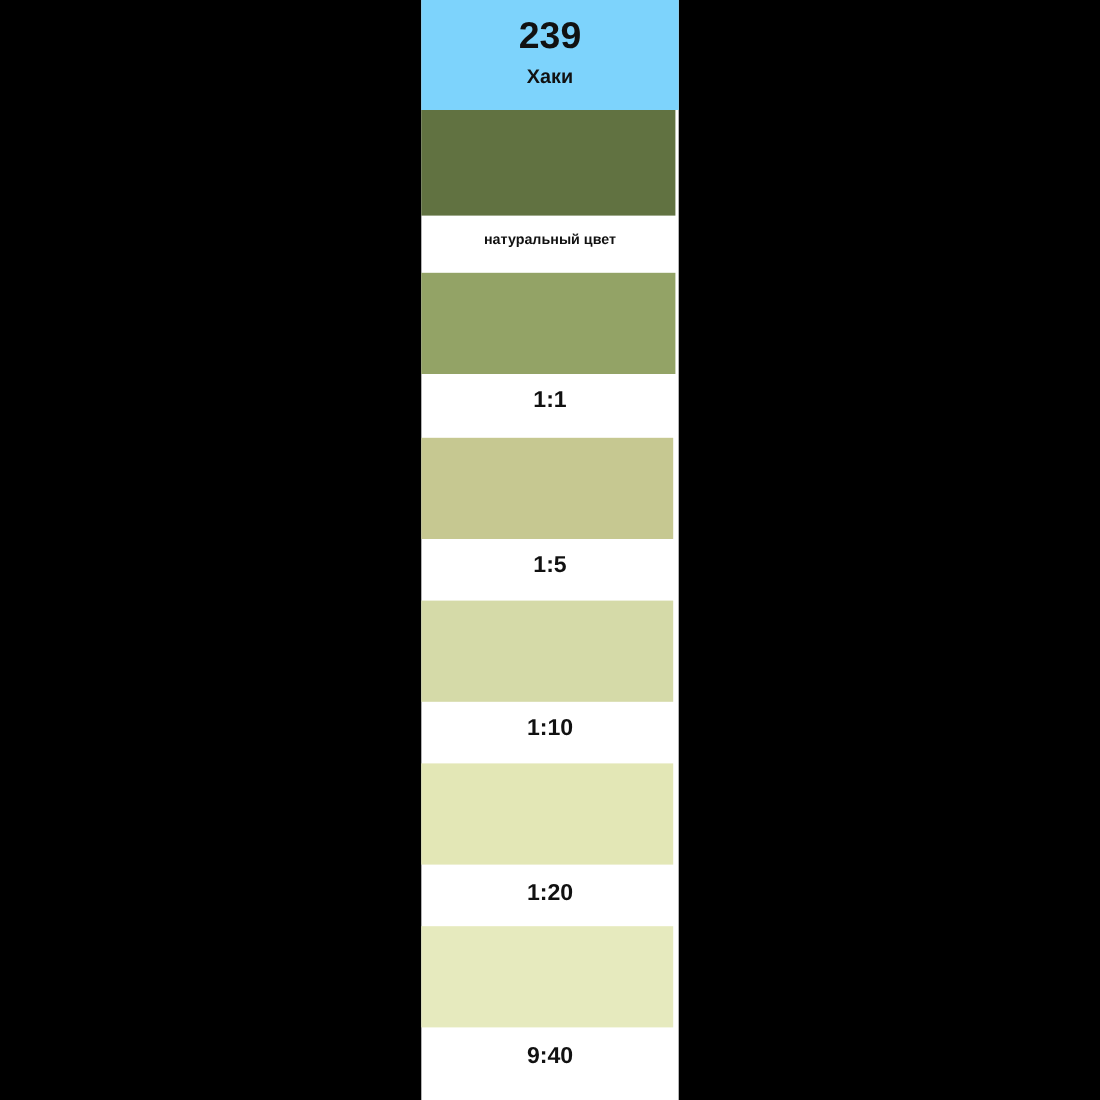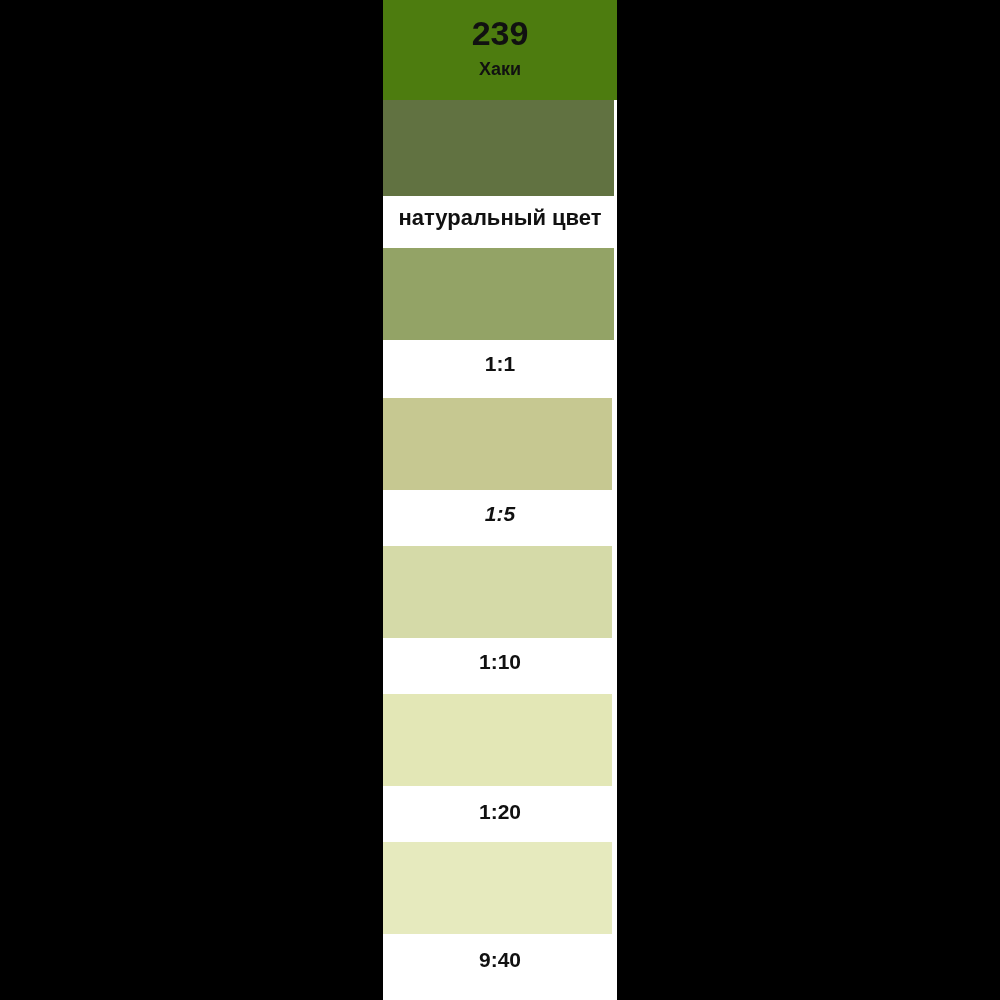--- a/index.html
+++ b/index.html
@@ -33,21 +33,21 @@
     box-sizing: border-box;
   }
 
   
   .header {
     position: absolute;
     left: 0;
     top: 0;
     width: 234px;
     height: 100px;
-    background: #4d7c0f;
+    background: #7dd3fc;
   }
   .code {
     position: absolute;
     left: 0;
     top: 14px;
     width: 234px;
     text-align: center;
     font-size: 34px;
     font-weight: bold;
     color: #111111;
@@ -78,42 +78,42 @@
     width: 234px;
     text-align: center;
     font-weight: bold;
     color: #111111;
     background: transparent;
   }
   .label.ratio {
     font-size: 21px;
   }
   .label.natural {
-    font-size: 22px;
+    font-size: 13px;
   }
 </style>
 </head>
 <body>
 
 <div id="stage" style="background: rgb(0, 0, 0);">
 
   <div id="card" style="background: rgb(255, 255, 255);">
 
     <div class="header">
       <div class="code" style="color: rgb(17, 17, 17);">239</div>
       <div class="name" style="color: rgb(17, 17, 17);">Хаки</div>
     </div>
 
     <div id="swatch-list">
         <div class="swatch" title="#617241" style="top: 100px; height: 96px; width: 231px; background: rgb(97, 114, 65);"></div>
         <div class="label natural" style="top: 202px; line-height: 32px; color: rgb(17, 17, 17);">натуральный цвет</div>
         <div class="swatch" title="#93a366" style="top: 248px; height: 92px; width: 231px; background: rgb(147, 163, 102);"></div>
         <div class="label ratio" style="top: 348px; line-height: 32px; color: rgb(17, 17, 17);">1:1</div>
         <div class="swatch" title="#c6c891" style="top: 398px; height: 92px; width: 229px; background: rgb(198, 200, 145);"></div>
-        <div class="label ratio" style="top: 498px; line-height: 32px; color: rgb(17, 17, 17); font-style: italic;">1:5</div>
+        <div class="label ratio" style="top: 498px; line-height: 32px; color: rgb(17, 17, 17);">1:5</div>
         <div class="swatch" title="#d5daa8" style="top: 546px; height: 92px; width: 229px; background: rgb(213, 218, 168);"></div>
         <div class="label ratio" style="top: 646px; line-height: 32px; color: rgb(17, 17, 17); text-align: center;">1:10</div>
         <div class="swatch" title="#e3e7b6" style="top: 694px; height: 92px; width: 229px; background: rgb(227, 231, 182);"></div>
         <div class="label ratio" style="top: 796px; line-height: 32px; color: rgb(17, 17, 17);">1:20</div>
         <div class="swatch" title="#e6eabe" style="top: 842px; height: 92px; width: 229px; background: rgb(230, 234, 190);"></div>
         <div class="label ratio" style="top: 944px; line-height: 32px; color: rgb(17, 17, 17);">9:40</div>
       </div>
 
   </div>
 

